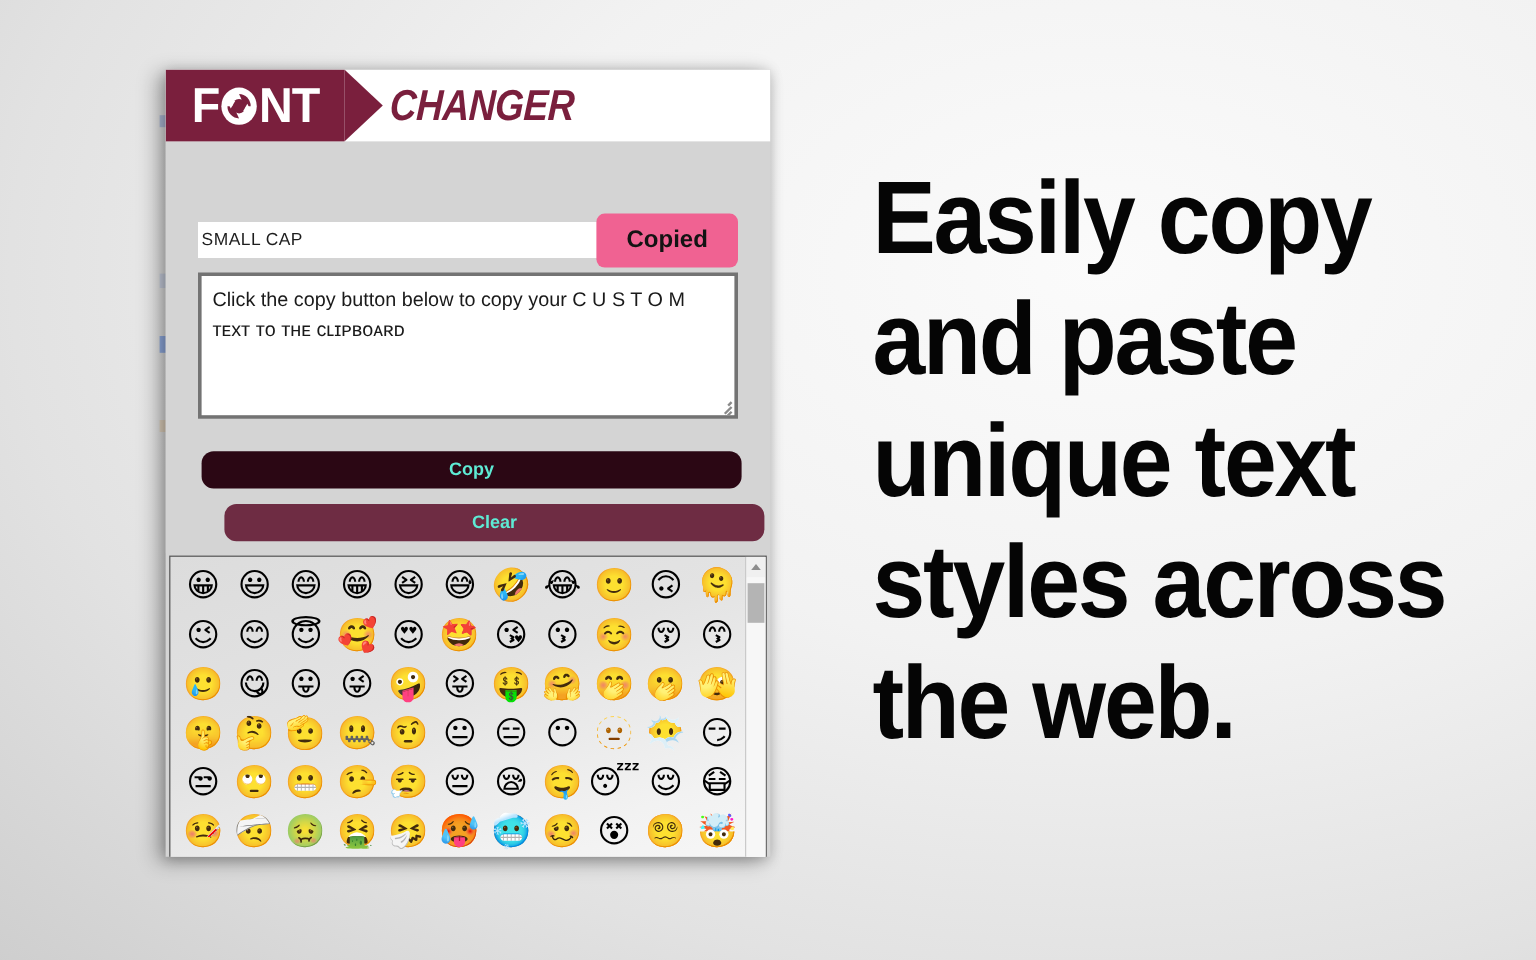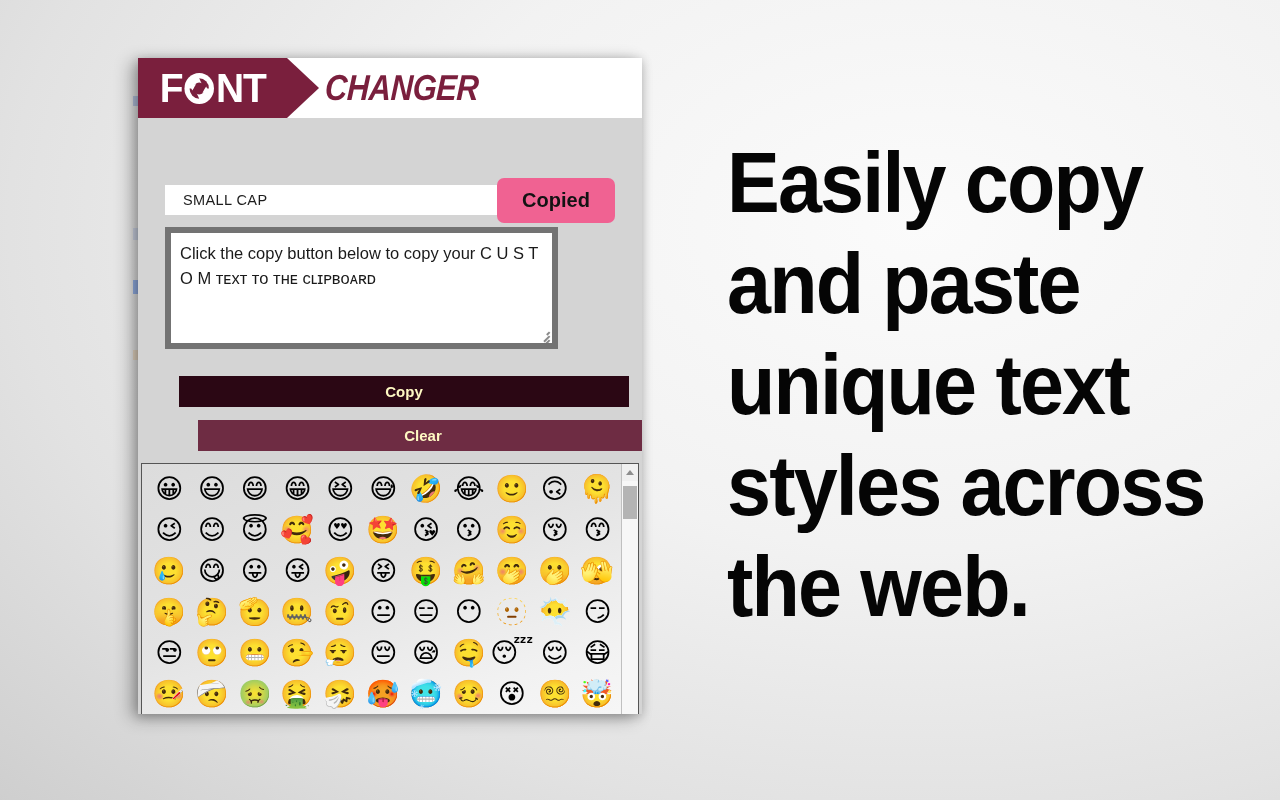--- a/index.html
+++ b/index.html
@@ -138,21 +138,21 @@
     top: 67px;
     width: 450px;
     height: 30px;
     background: #ffffff;
     border: none;
     outline: none;
     font-family: "Liberation Sans", sans-serif;
     font-size: 14.5px;
     letter-spacing: 0.4px;
     color: #1d1d1d;
-    padding: 0 18px;
+    padding: 0 3px;
   }
 
   #copied-toast {
     position: absolute;
     left: 359px;
     top: 60px;
     width: 118px;
     height: 45px;
     background: #f06292;
     border-radius: 7px;
@@ -164,24 +164,24 @@
     font-size: 20px;
     color: #131313;
     z-index: 5;
     text-align: right;
   }
 
   #output-area {
     position: absolute;
     left: 27px;
     top: 109px;
-    width: 393px;
+    width: 450px;
     height: 122px;
     background: #ffffff;
-    border: 6px solid #737373;
+    border: 3px solid #737373;
     padding: 8px 9px 0 9px;
     overflow: hidden;
   }
   #output-text {
     font-family: "Liberation Sans", sans-serif;
     font-size: 16.5px;
     line-height: 25px;
     color: #1a1a1a;
     word-wrap: break-word;
   }
@@ -199,29 +199,29 @@
     height: 1.5px;
     transform: rotate(-45deg);
     transform-origin: right bottom;
   }
   #resize-grip span:nth-child(1) { bottom: 1px; width: 12px; }
   #resize-grip span:nth-child(2) { bottom: 5px; width: 8px; }
   #resize-grip span:nth-child(3) { bottom: 9px; width: 4px; }
 
   .action-btn {
     position: absolute;
-    left: 41px;
+    left: 30px;
     width: 450px;
     height: 31px;
     border: none;
-    border-radius: 0;
+    border-radius: 10px;
     font-family: "Liberation Sans", sans-serif;
     font-weight: bold;
     font-size: 15px;
-    color: #fef9c3;
+    color: #5eead4;
     cursor: pointer;
   }
   #copy-btn  { top: 258px; background: #2b0714; }
   #clear-btn { top: 302px; background: #6e2c43; margin-left: 19px; }
 
   
   #emoji-panel {
     position: absolute;
     left: 3px;
     top: 345px;

